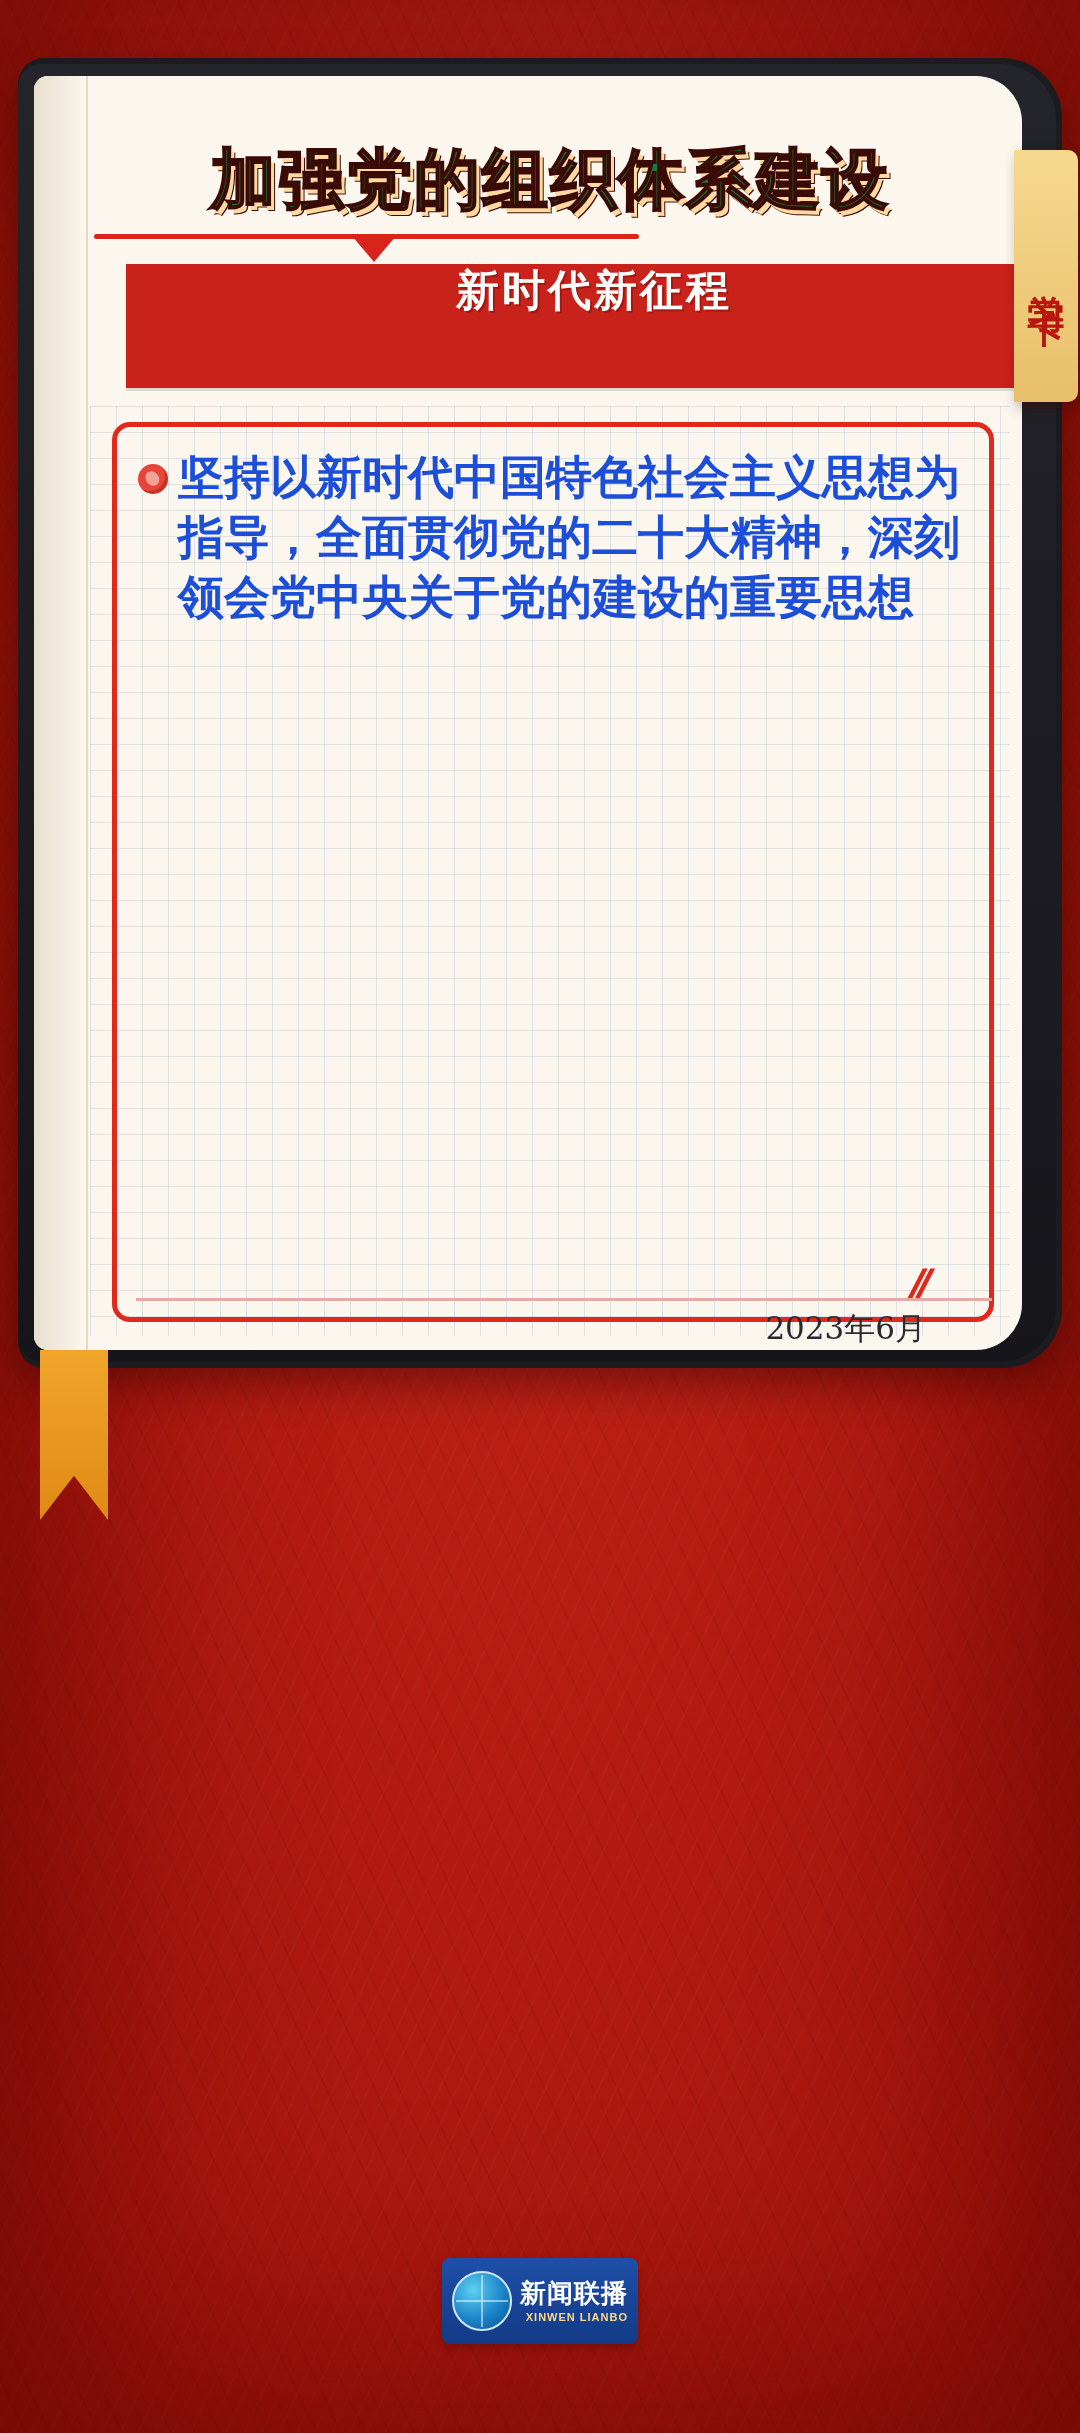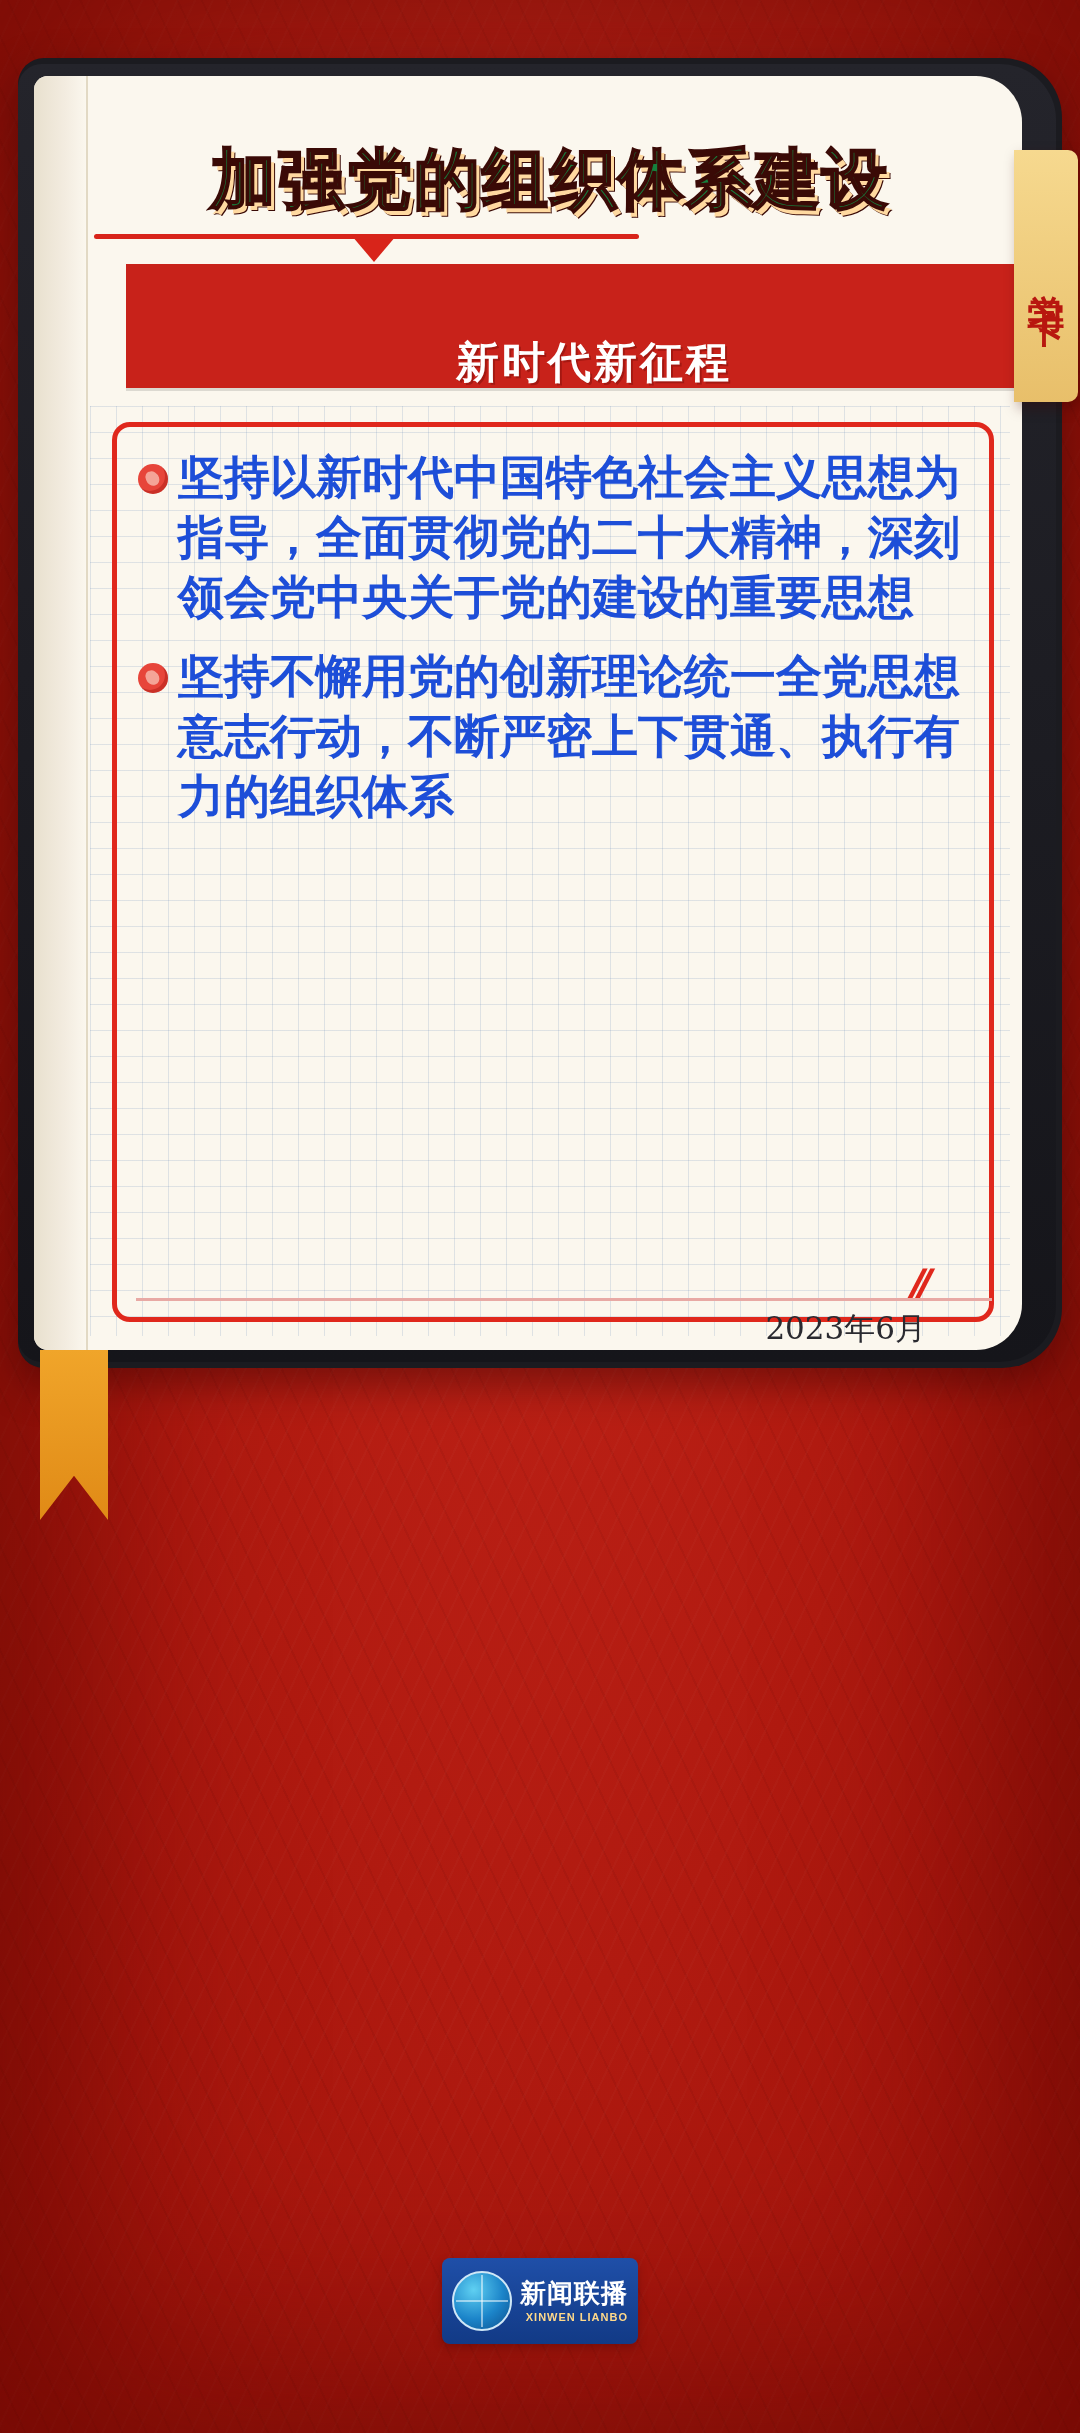--- a/index.html
+++ b/index.html
@@ -130,21 +130,21 @@
     position: absolute;
     left: 92px;
     top: 188px;
     width: 936px;
     height: 124px;
     background: #c8221a;
     box-shadow: 0 3px 0 rgba(0,0,0,0.12);
     display: flex;
     flex-direction: column;
     align-items: center;
-    justify-content: flex-end;
+    justify-content: flex-start;
   }
   .subtitle-line {
     font-family: "DejaVu Sans", "Liberation Sans", sans-serif;
     font-weight: 900;
     font-size: 43px;
     color: #ffffff;
     letter-spacing: 3px;
     line-height: 1.22;
     text-shadow: 2px 2px 0 rgba(110,10,5,0.4);
     white-space: nowrap;
@@ -361,24 +361,20 @@
       <div class="subtitle-line">新时代新征程</div>
     </div>
 
     <div class="content-frame"></div>
 
     <div class="list">
       <div class="bullet-item">
         <span class="bullet-dot"></span>
         <span class="bullet-text">坚持以新时代中国特色社会主义思想为指导，全面贯彻党的二十大精神，深刻领会党中央关于党的建设的重要思想</span>
       </div>
-      <div class="bullet-item">
-        <span class="bullet-dot"></span>
-        <span class="bullet-text">坚持不懈用党的创新理论统一全党思想意志行动，不断严密上下贯通、执行有力的组织体系</span>
-      </div>
     </div>
 
     <div class="footer-slashes">//</div>
     <div class="footer-rule"></div>
     <div class="footer-date">2023年6月</div>
 
   </div>
 
   <div class="bookmark">
     <div class="bookmark-text">学习卡</div>

